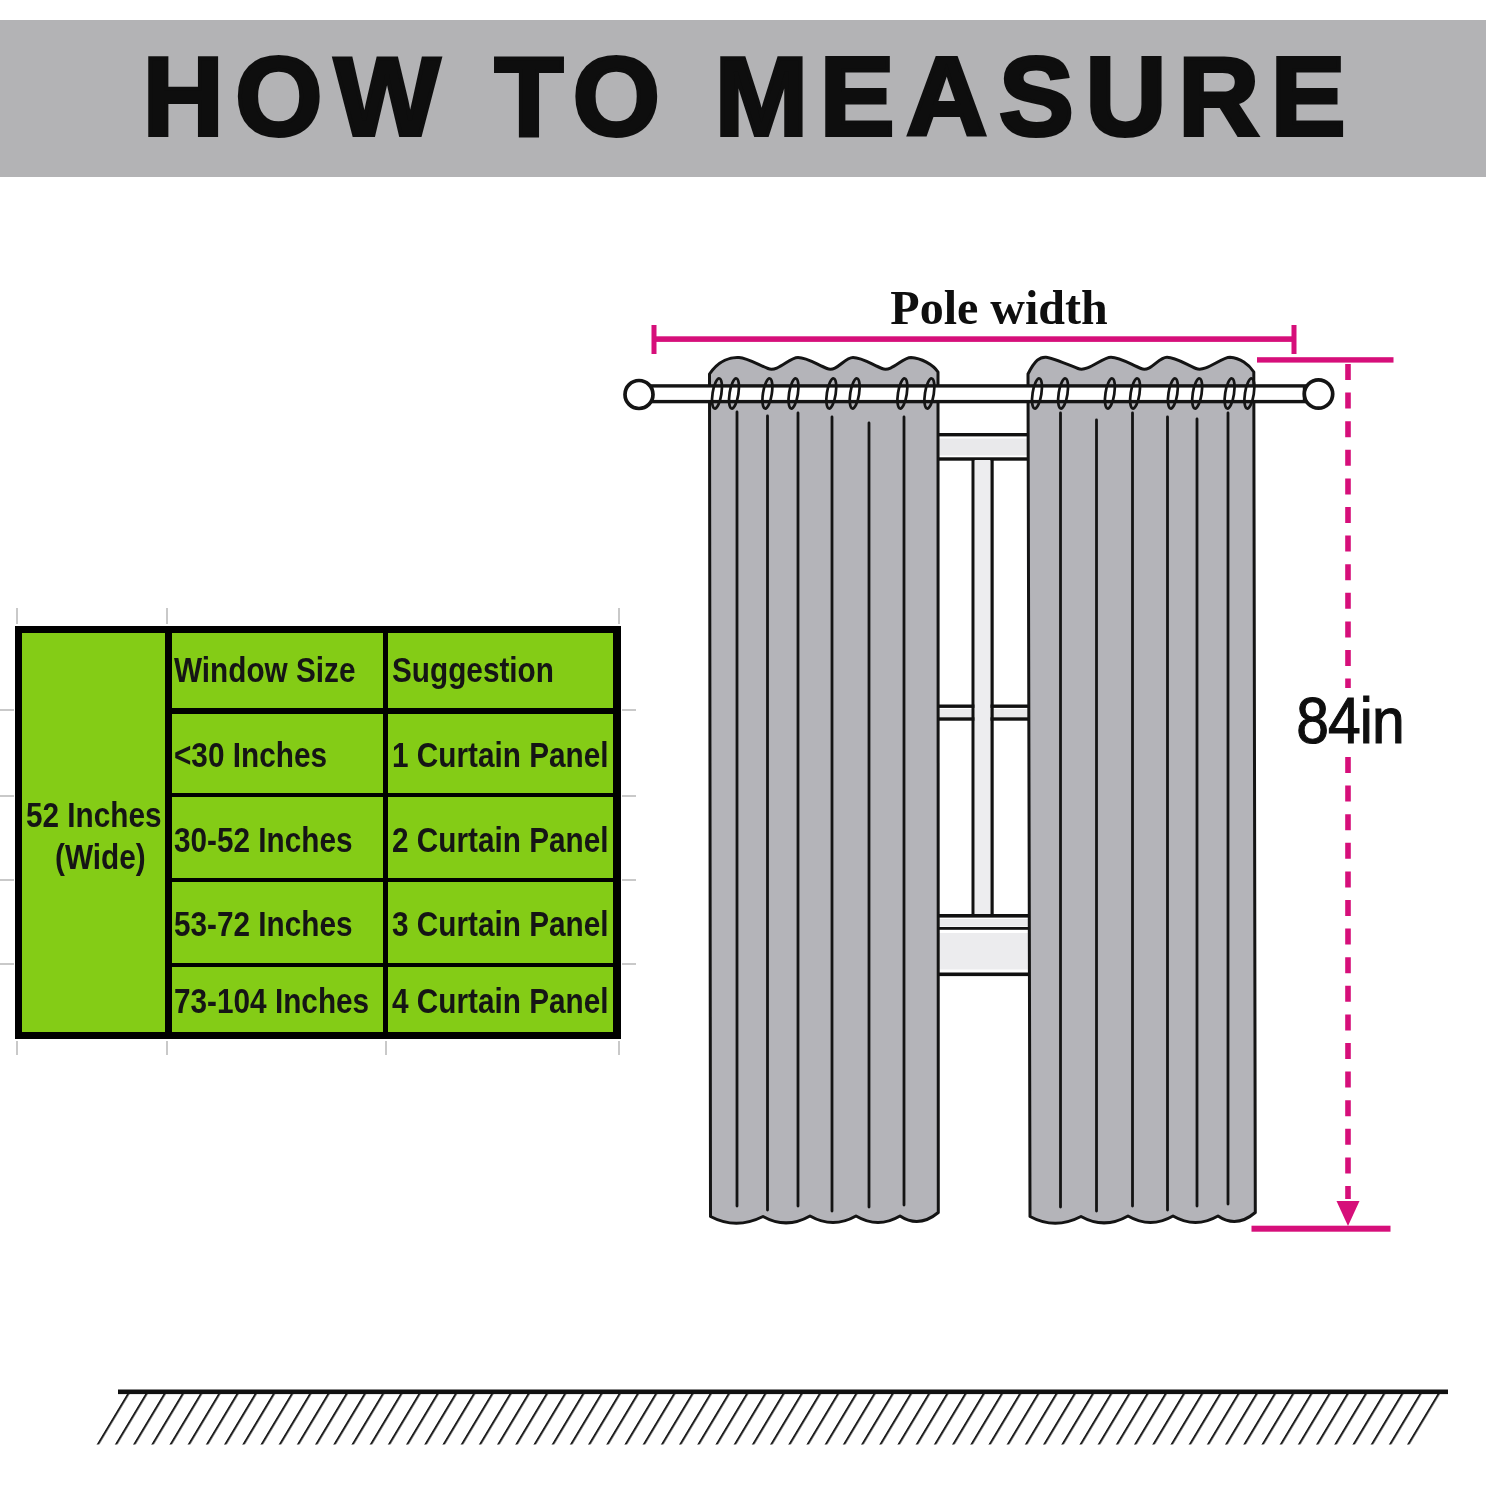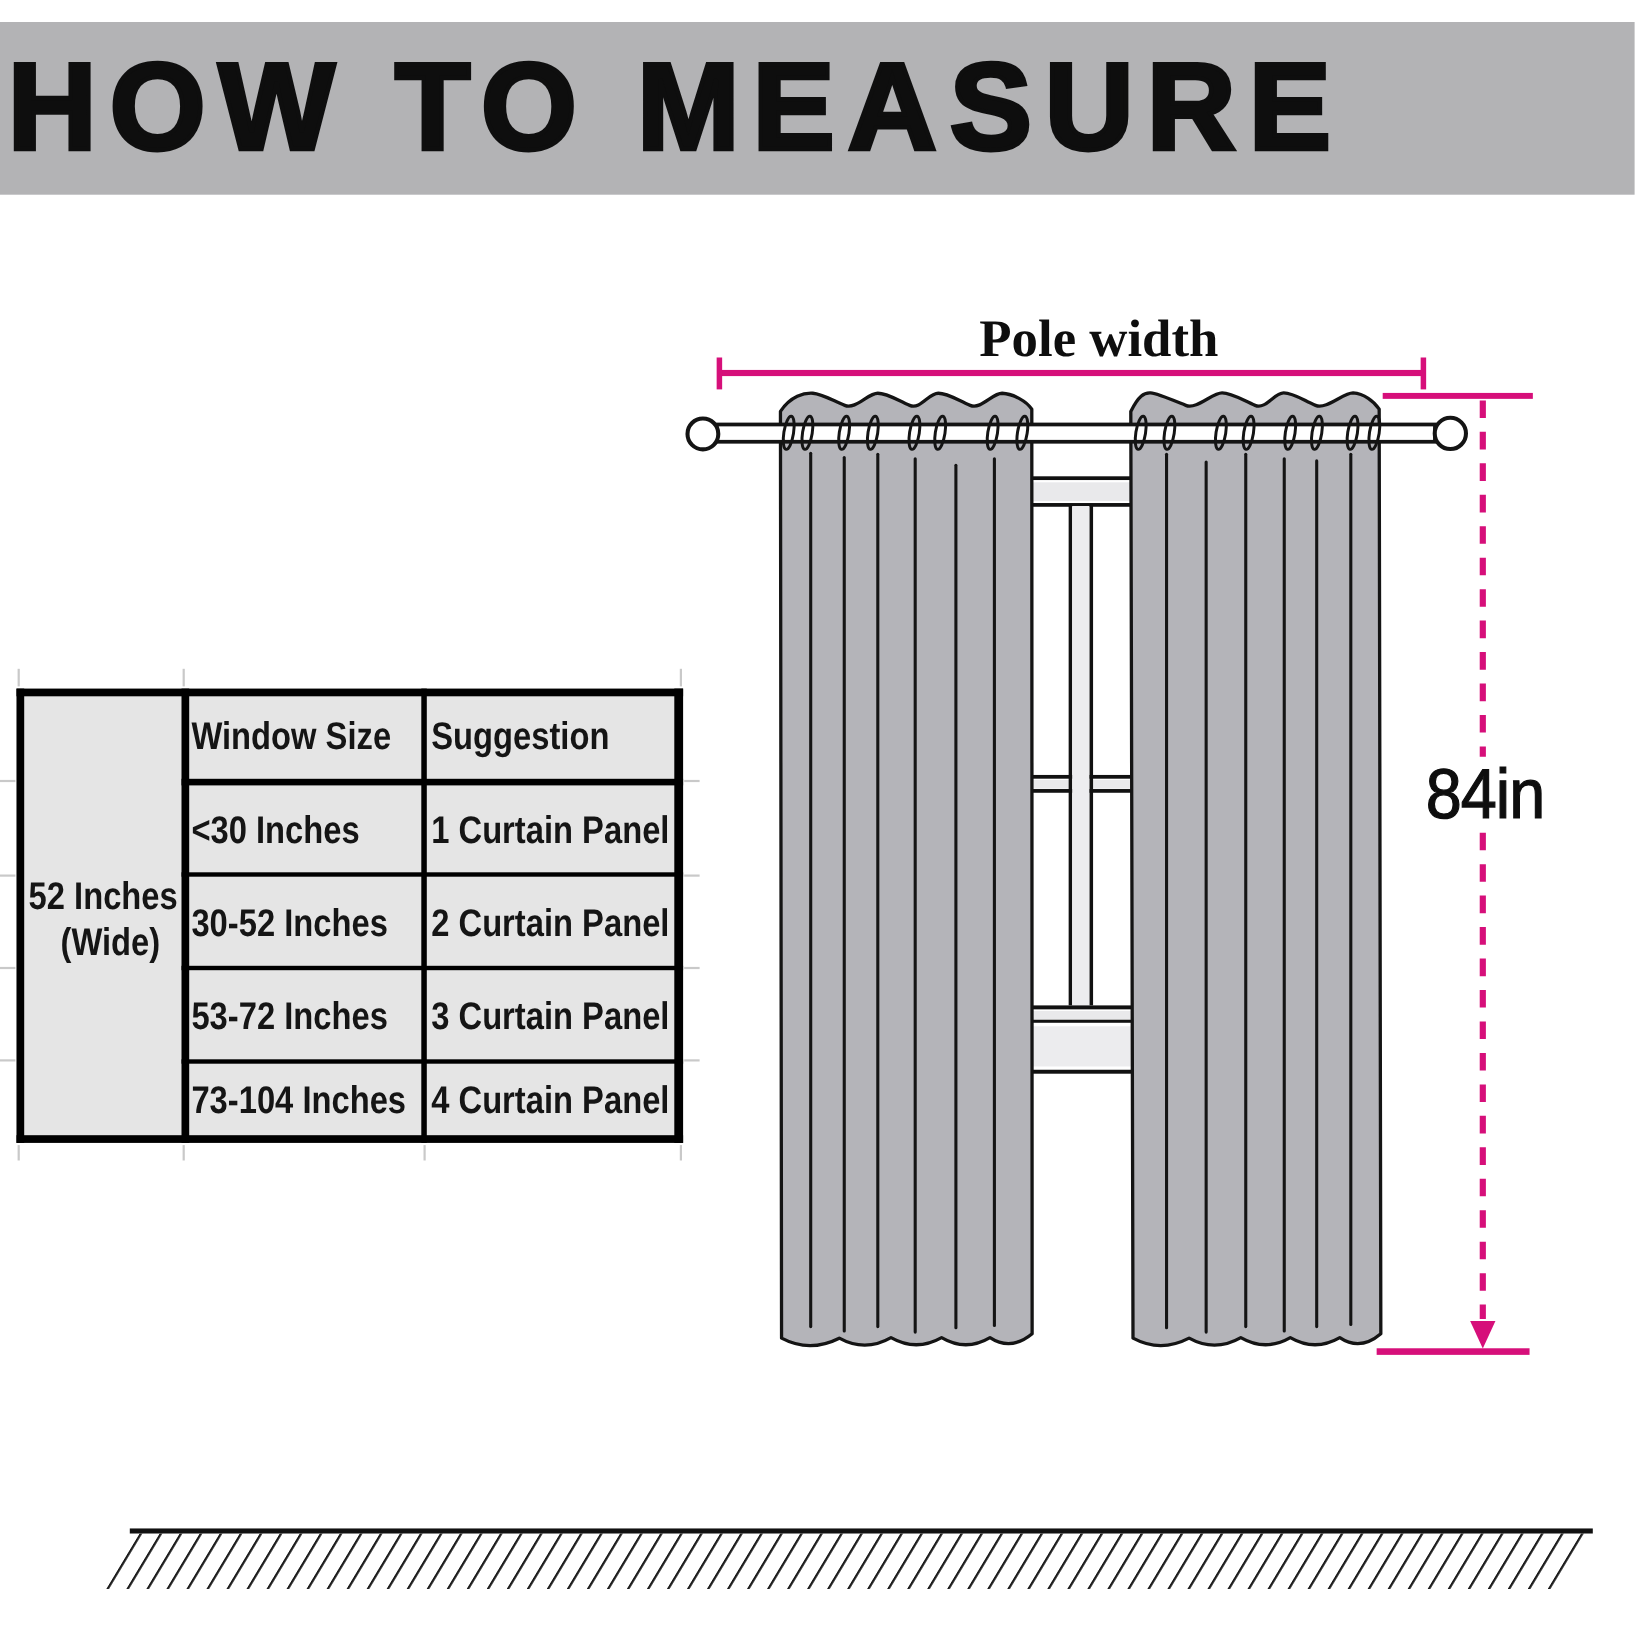--- a/index.html
+++ b/index.html
@@ -1,23 +1,23 @@
 <!DOCTYPE html>
 <html><head>
 <meta charset="utf-8">
 <style>
   html,body{margin:0;padding:0;}
   body{width:1500px;height:1500px;background:#fff;position:relative;overflow:hidden;
        font-family:"Liberation Sans",sans-serif;}
   .banner{position:absolute;left:0;top:20px;width:1486px;height:157px;background:#b3b3b5;
-          display:flex;align-items:center;justify-content:flex-start;}
+          display:flex;align-items:center;justify-content:center;}
   .banner span{font-weight:bold;font-size:112px;letter-spacing:11.8px;color:#0e0e0e;
                -webkit-text-stroke:4px #0e0e0e;white-space:nowrap;transform:translate(7px,-2px);}
   
-  .tbl{position:absolute;left:15px;top:626px;width:606px;height:413px;background:#e5e5e5;}
+  .tbl{position:absolute;left:15px;top:626px;width:606px;height:413px;background:#84cc16;}
   .ln{position:absolute;background:#000;}
   .ct{position:absolute;font-weight:bold;color:#151515;font-size:35px;white-space:nowrap;
       transform:scaleX(0.85);transform-origin:left center;}
   .tick{position:absolute;background:#c9c9c9;}
 </style>
 </head>
 <body>
 <div class="banner">
     <span>HOW TO MEASURE</span>
   </div>

